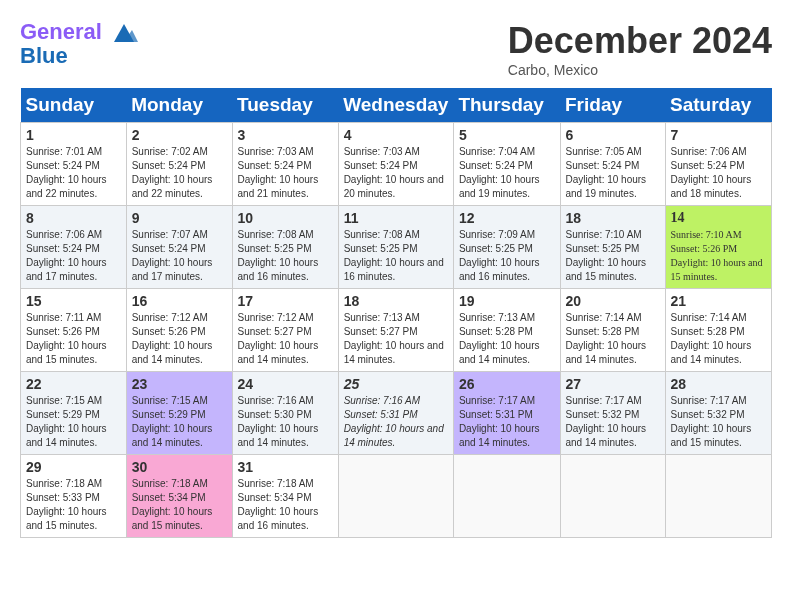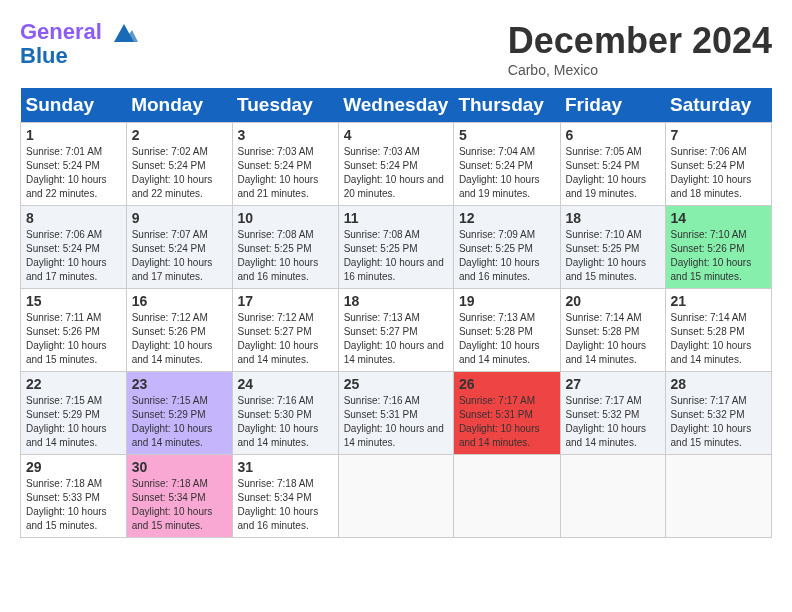--- a/index.html
+++ b/index.html
@@ -157,21 +157,21 @@
           <div class="day-info">Sunrise: 7:08 AM<br>Sunset: 5:25 PM<br>Daylight: 10 hours and 16 minutes.</div>
         </td>
         <td style="background: rgb(240, 244, 248);">
           <span class="day-num">12</span>
           <div class="day-info">Sunrise: 7:09 AM<br>Sunset: 5:25 PM<br>Daylight: 10 hours and 16 minutes.</div>
         </td>
         <td style="background: rgb(240, 244, 248);">
           <span class="day-num">18</span>
           <div class="day-info">Sunrise: 7:10 AM<br>Sunset: 5:25 PM<br>Daylight: 10 hours and 15 minutes.</div>
         </td>
-        <td style="background: #86efac;">
+        <td style="background: #bef264; font-family: Liberation Serif, serif;">
           <span class="day-num">14</span>
           <div class="day-info">Sunrise: 7:10 AM<br>Sunset: 5:26 PM<br>Daylight: 10 hours and 15 minutes.</div>
         </td>
       </tr>
       <tr>
         <td style="background: rgb(255, 255, 255);">
           <span class="day-num">15</span>
           <div class="day-info">Sunrise: 7:11 AM<br>Sunset: 5:26 PM<br>Daylight: 10 hours and 15 minutes.</div>
         </td>
         <td style="background: rgb(255, 255, 255);">
@@ -205,25 +205,25 @@
           <div class="day-info">Sunrise: 7:15 AM<br>Sunset: 5:29 PM<br>Daylight: 10 hours and 14 minutes.</div>
         </td>
         <td style="background: #c4b5fd;">
           <span class="day-num">23</span>
           <div class="day-info">Sunrise: 7:15 AM<br>Sunset: 5:29 PM<br>Daylight: 10 hours and 14 minutes.</div>
         </td>
         <td style="background: rgb(240, 244, 248);">
           <span class="day-num">24</span>
           <div class="day-info">Sunrise: 7:16 AM<br>Sunset: 5:30 PM<br>Daylight: 10 hours and 14 minutes.</div>
         </td>
-        <td style="background: rgb(240, 244, 248);">
+        <td style="background: rgb(240, 244, 248); font-style: italic;">
           <span class="day-num">25</span>
           <div class="day-info">Sunrise: 7:16 AM<br>Sunset: 5:31 PM<br>Daylight: 10 hours and 14 minutes.</div>
         </td>
-        <td style="background: #ef4444;">
+        <td style="background: #c4b5fd;">
           <span class="day-num">26</span>
           <div class="day-info">Sunrise: 7:17 AM<br>Sunset: 5:31 PM<br>Daylight: 10 hours and 14 minutes.</div>
         </td>
         <td style="background: rgb(240, 244, 248);">
           <span class="day-num">27</span>
           <div class="day-info">Sunrise: 7:17 AM<br>Sunset: 5:32 PM<br>Daylight: 10 hours and 14 minutes.</div>
         </td>
         <td style="background: rgb(240, 244, 248);">
           <span class="day-num">28</span>
           <div class="day-info">Sunrise: 7:17 AM<br>Sunset: 5:32 PM<br>Daylight: 10 hours and 15 minutes.</div>

